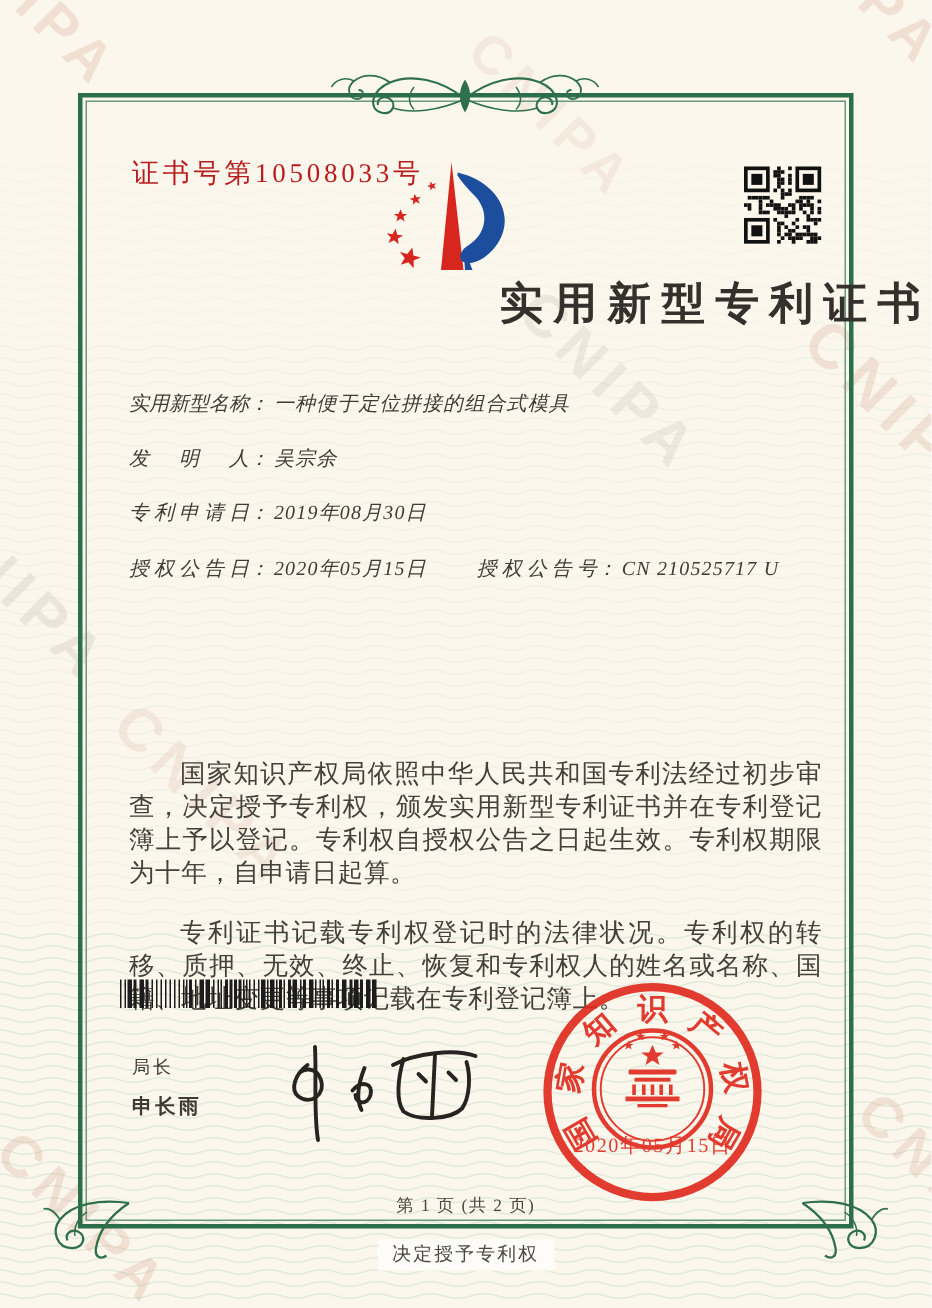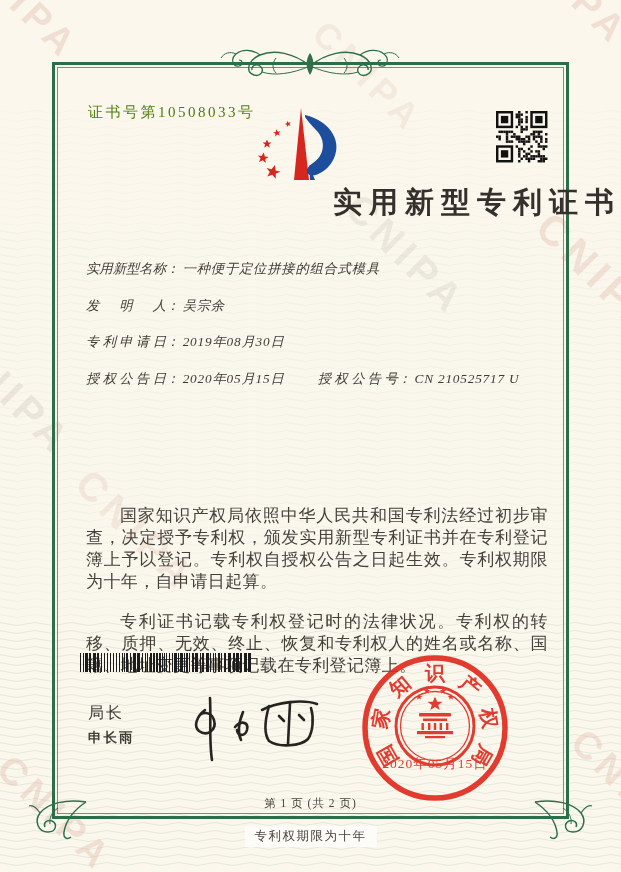--- a/index.html
+++ b/index.html
@@ -37,21 +37,21 @@
     position:absolute;left:2px;top:2px;right:2px;bottom:2px;
     border:1px solid #69997e;
   }
   .orn{position:absolute;z-index:3;pointer-events:none;}
   #orn-top{left:218px;top:44px;}
   #orn-bl{left:28px;top:794px;}
   #orn-br{left:531px;top:794px;transform:scaleX(-1);}
   
   .certno{
     position:absolute;left:88px;top:103px;z-index:2;
-    font-size:15px;letter-spacing:2.5px;color:#4d7c0f;
+    font-size:18px;letter-spacing:2.5px;color:#b91c1c;
   }
   .title{
     position:absolute;left:0;top:183px;width:621px;margin:0;z-index:2;
     text-align:right;font-size:29px;font-weight:bold;
     letter-spacing:7px;color:#34312d;
   }
   .fields{position:absolute;left:86px;top:258px;width:470px;z-index:2;font-size:13.3px;font-style:italic;}
   .frow{margin-bottom:15.6px;line-height:21px;white-space:nowrap;}
   .flabel{
     display:inline-block;width:80px;vertical-align:bottom;
@@ -60,21 +60,21 @@
   .fcolon{display:inline-block;}
   .fvalue{letter-spacing:0.8px;}
   .fpair2{margin-left:30px;}
   .paras{
     position:absolute;left:86px;top:505px;width:462px;z-index:2;
     font-size:17px;line-height:22px;text-align:justify;color:#44403a;
     letter-spacing:0.4px;
   }
   .paras p{margin:0;text-indent:2em;}
   .paras p + p{margin-top:18px;}
-  .director-title{position:absolute;left:88px;top:703px;font-size:16px;z-index:2;letter-spacing:2px;}
+  .director-title{position:absolute;left:88px;top:703px;font-size:12px;z-index:2;letter-spacing:2px;}
   .director-name{position:absolute;left:88px;top:729px;font-size:13.5px;z-index:2;letter-spacing:2px;font-weight:bold;}
   .pageinfo{
     position:absolute;left:0;top:796px;width:621px;text-align:center;z-index:2;
     font-size:11.5px;letter-spacing:1px;color:#4a463f;
   }
   .footnote{
     position:absolute;left:50%;top:826px;transform:translateX(-50%);z-index:2;
     font-size:12.5px;letter-spacing:1.5px;color:#4a463f;
     background:#fdfcf8;padding:2px 10px;white-space:nowrap;
   }
@@ -255,21 +255,21 @@
 
   <div class="paras">
     <p>国家知识产权局依照中华人民共和国专利法经过初步审查，决定授予专利权，颁发实用新型专利证书并在专利登记簿上予以登记。专利权自授权公告之日起生效。专利权期限为十年，自申请日起算。</p>
     <p>专利证书记载专利权登记时的法律状况。专利权的转移、质押、无效、终止、恢复和专利权人的姓名或名称、国籍、地址变更等事项记载在专利登记簿上。</p>
   </div>
 
   <div class="director-title">局长</div>
   <div class="director-name">申长雨</div>
 
   <div class="pageinfo">第 1 页 (共 2 页)</div>
-  <div class="footnote">专利权期限为十年</div>
+  <div class="footnote">决定授予专利权</div>
 
   <svg id="overlay" width="621" height="872" viewBox="0 0 621 872">
     <defs>
       <path id="star" d="M0,-10L2.94,-3.09L10,-3.09L4.28,1.18L6.18,8.09L0,4L-6.18,8.09L-4.28,1.18L-10,-3.09L-2.94,-3.09Z"></path>
     </defs>
 
     <g>
       <use href="#star" fill="#d7261d" transform="translate(288,124) scale(0.32) rotate(-18)"></use>
       <use href="#star" fill="#d7261d" transform="translate(277,133) scale(0.38) rotate(-10)"></use>
       <use href="#star" fill="#d7261d" transform="translate(267,144) scale(0.45)"></use>

